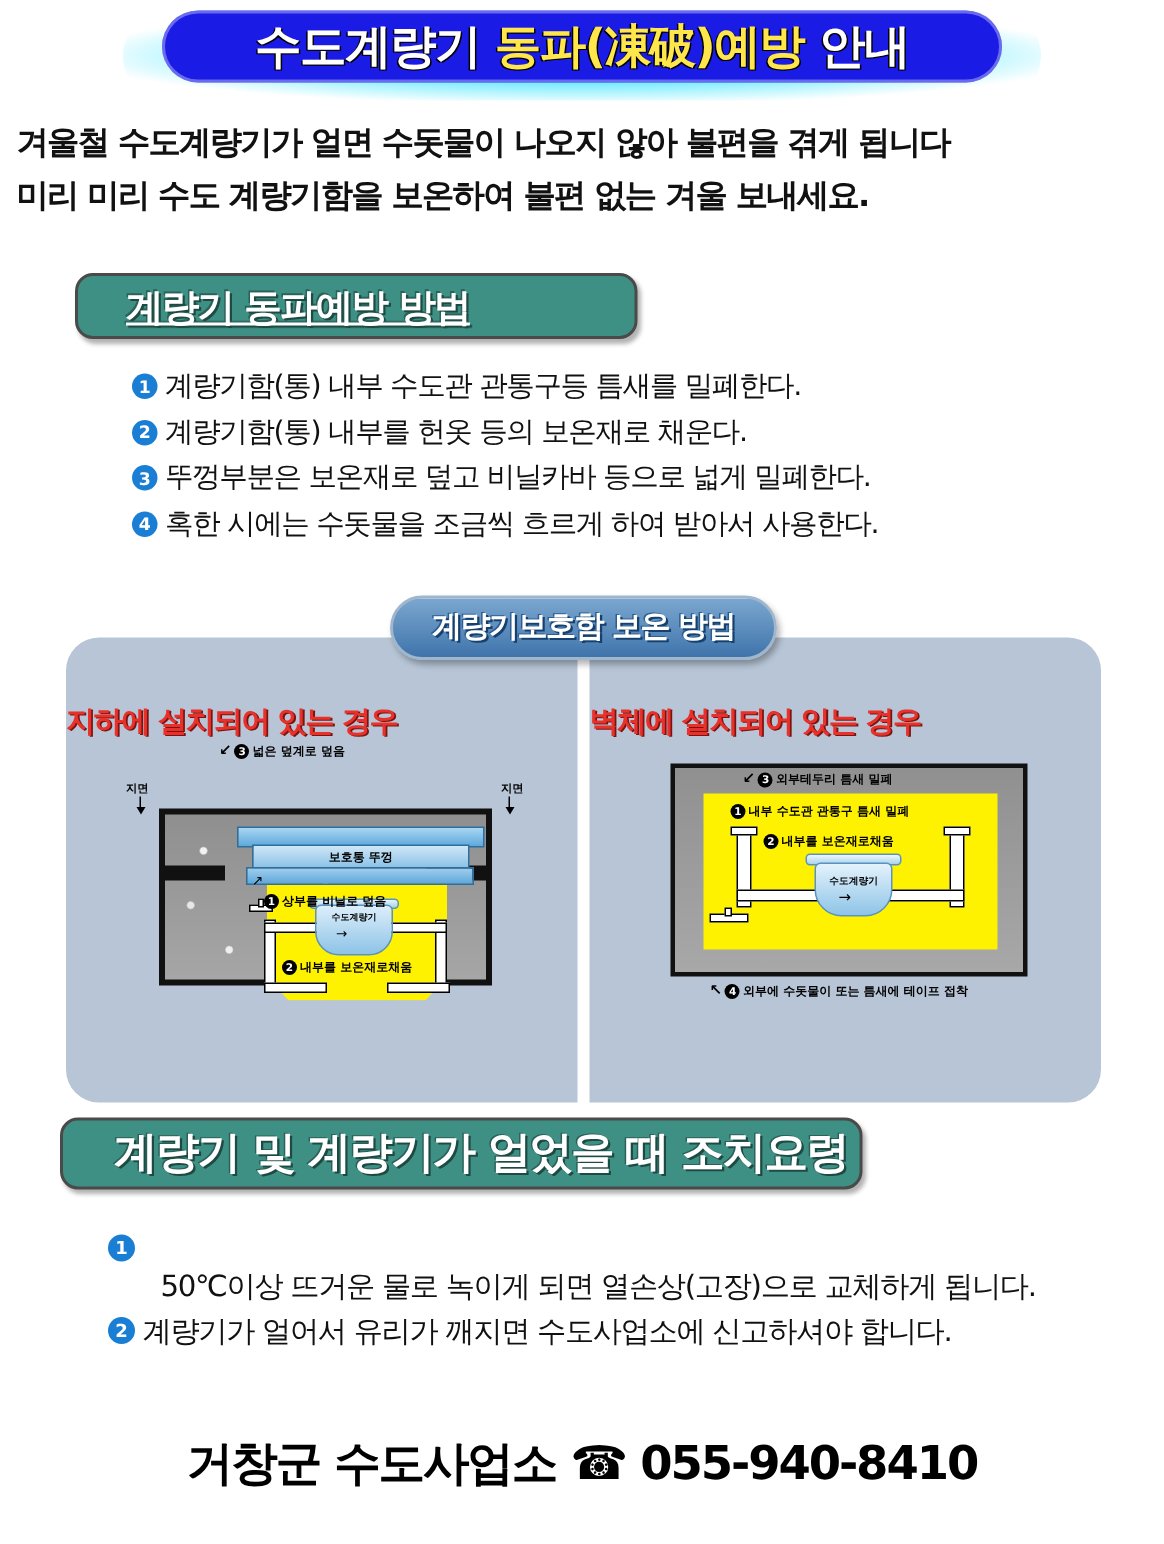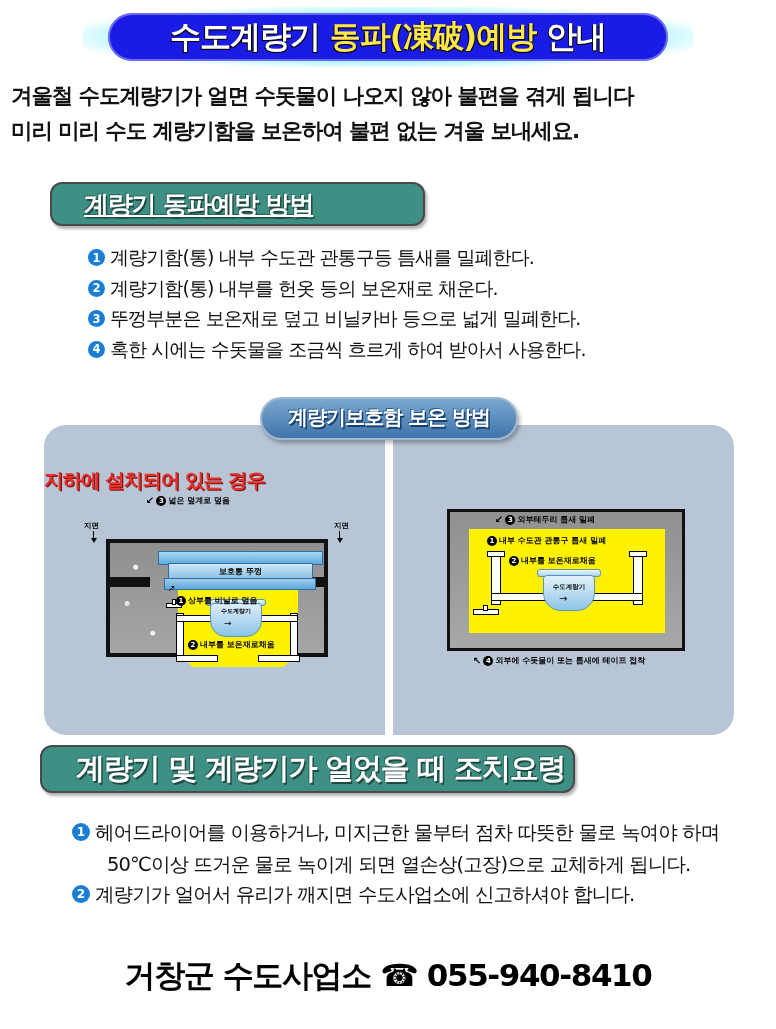--- a/index.html
+++ b/index.html
@@ -16,21 +16,21 @@
   .title-wrap{
     position:absolute; left:0; top:6px; width:776px; height:62px;
     display:flex; align-items:center; justify-content:center;
   }
   .title-glow{
     position:relative;
     padding:0;
     border-radius:34px;
     background:radial-gradient(ellipse at center, rgba(90,230,255,.95) 38%, rgba(140,240,255,.55) 62%, rgba(255,255,255,0) 78%);
     filter:blur(0.2px);
-    display:flex; align-items:center; justify-content:center;
+    display:flex; align-items:flex-start; justify-content:center;
     width:612px; height:60px;
   }
   .title-pill{
     width:560px; height:48px;
     background:#1b1be6;
     border-radius:26px;
     display:flex; align-items:center; justify-content:center;
     box-shadow:0 0 0 2px rgba(255,255,255,.35) inset;
   }
   .title-text{
@@ -338,20 +338,21 @@
 
         <div class="note" style="left:82px; top:100px;">
           <span class="n">2</span>
           <span>내부를 보온재로채움</span>
         </div>
       </div>
     </div>
   </div>
 
   <div class="panel" id="panelR">
+    <div class="panel-title">벽체에 설치되어 있는 경우</div>
 
     <div class="illusR">
       <div class="wallbox">
         <div class="wallbox-in"></div>
         <div class="yellow-in"></div>
 
         <div class="note" style="left:48px; top:5px;">
           <span style="margin-right:2px; font-size:10px;">↙</span>
           <span class="n">3</span>
           <span>외부테두리 틈새 밀폐</span>
@@ -396,21 +397,20 @@
   </div>
 </div>
 
 <div class="sec-head" id="sec2">
   <span class="lbl">계량기 및 계량기가 얼었을 때 조치요령</span>
 </div>
 
 <div class="list" id="list2">
   <div class="li">
     <span class="num">1</span>
-    <span class="li-txt">헤어드라이어를 이용하거나, 미지근한 물부터 점차 따뜻한 물로 녹여야 하며</span>
   </div>
   <div class="sub">50℃이상 뜨거운 물로 녹이게 되면 열손상(고장)으로 교체하게 됩니다.</div>
   <div class="li">
     <span class="num">2</span>
     <span class="li-txt">계량기가 얼어서 유리가 깨지면 수도사업소에 신고하셔야 합니다.</span>
   </div>
 </div>
 
 <div class="footer">
   <div class="footer-txt">

